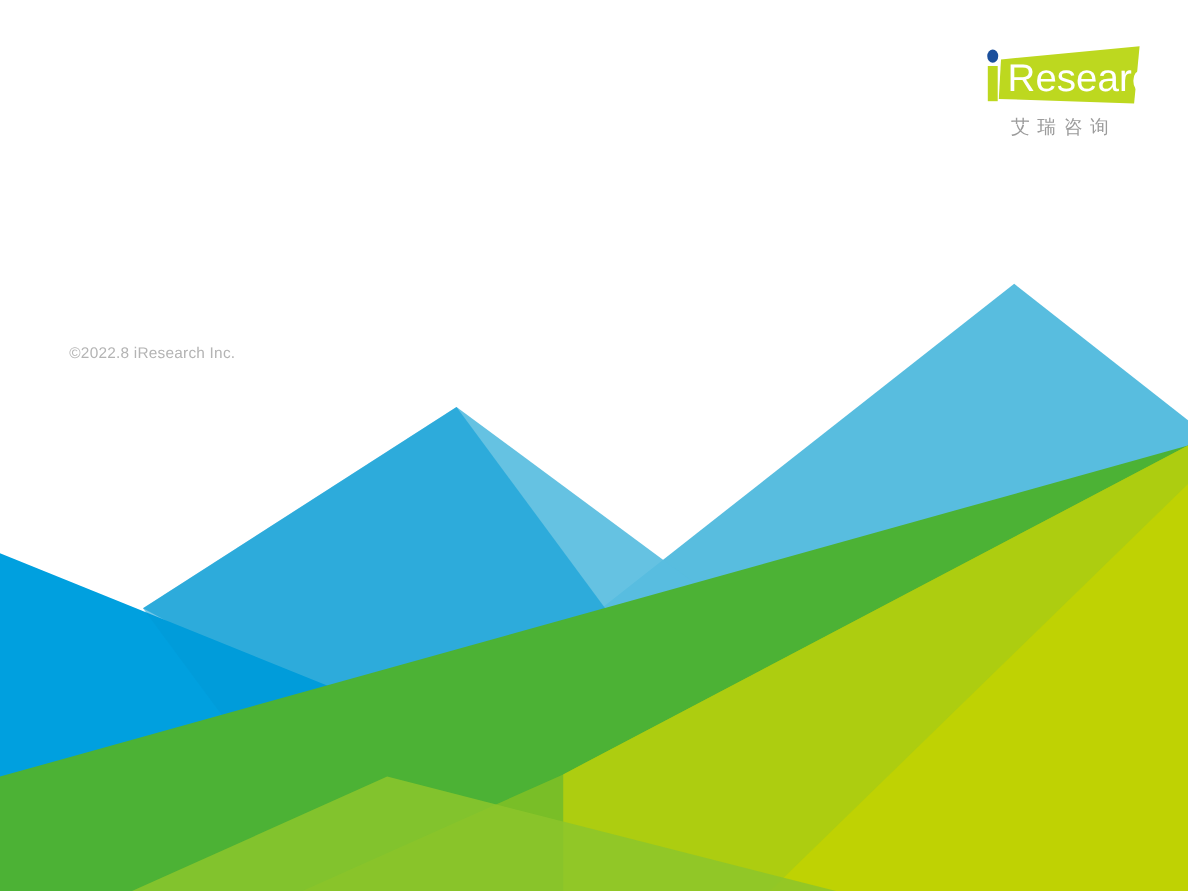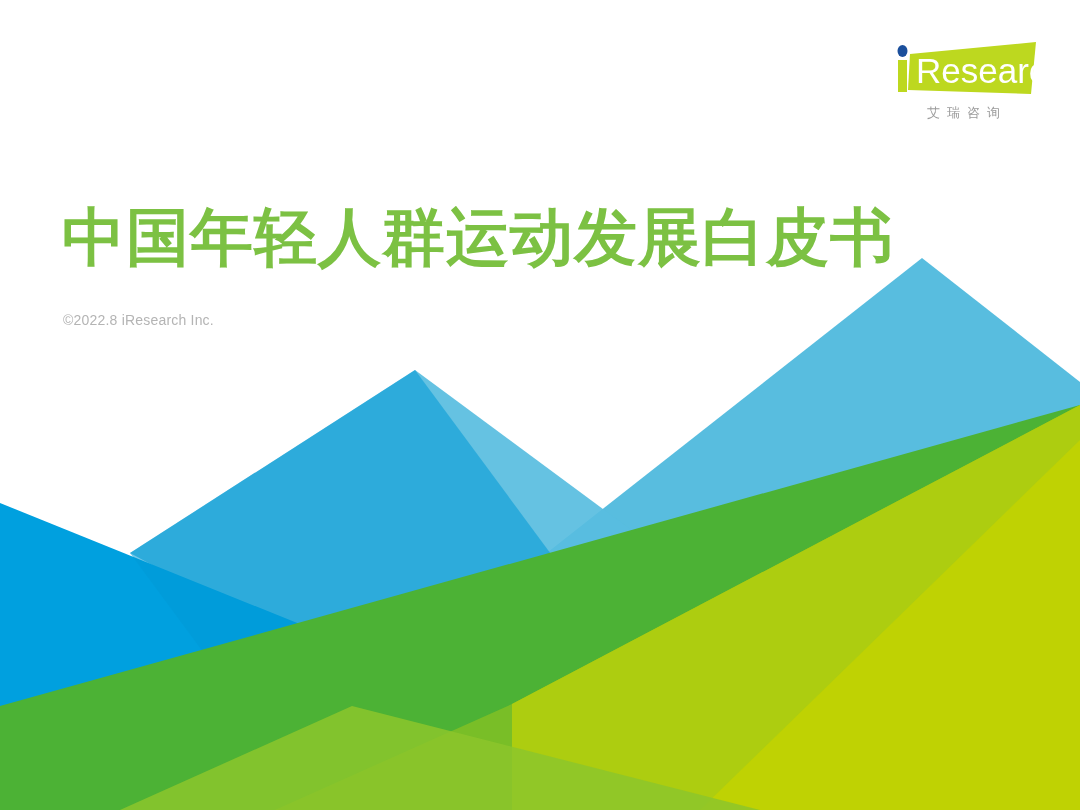--- a/index.html
+++ b/index.html
@@ -41,21 +41,21 @@
     height: 62px;
   }
   #logo-mark svg {
     display: block;
     width: 150px;
     height: 62px;
   }
   #logo-cn {
     margin-top: 2px;
     text-align: center;
-    font-size: 13px;
+    font-size: 17px;
     letter-spacing: 7px;
     color: #9b9b9b;
     font-family: "DejaVu Sans", "Liberation Sans", sans-serif;
     padding-left: 8px;
     white-space: nowrap;
     font-weight: 500;
   }
   
   #title {
     position: absolute;
@@ -115,17 +115,16 @@
         <rect x="10" y="20" width="9" height="32" fill="#BDD81F"></rect>
 
         <ellipse cx="14.5" cy="11" rx="5" ry="6" fill="#1B4F9C"></ellipse>
 
         <text x="28" y="43" font-family="'Liberation Sans','DejaVu Sans',sans-serif" font-size="35" fill="#ffffff">Research</text>
       </svg>
     </div>
     <div id="logo-cn">艾瑞咨询</div>
   </div>
 
-  <h1 id="title">中国年轻人群运动发展白皮书</h1>
 
   <div id="copyright">©2022.8 iResearch Inc.</div>
 
 </div>
 
 </body></html>

